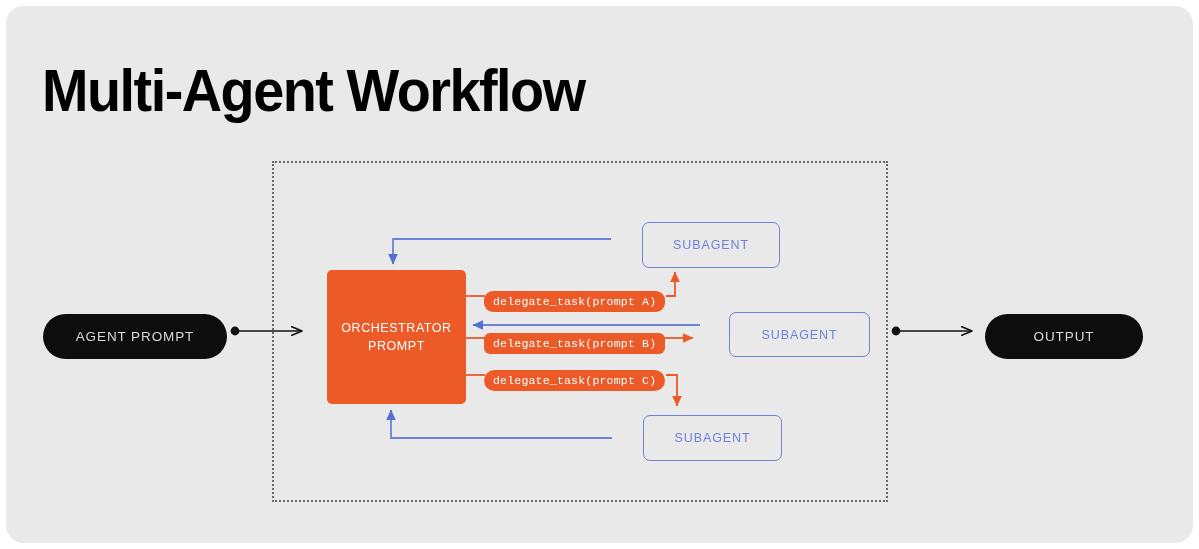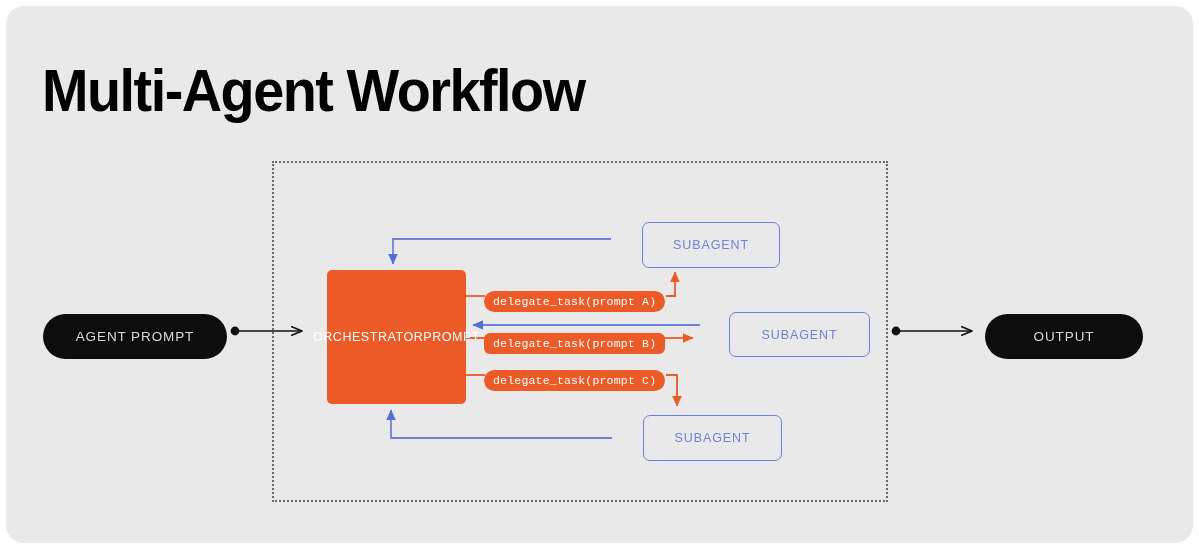--- a/index.html
+++ b/index.html
@@ -92,21 +92,21 @@
   .orchestrator {
     position: absolute;
     left: 321px;
     top: 264px;
     width: 139px;
     height: 134px;
     background: #ec5a28;
     border-radius: 5px;
     color: #ffffff;
     display: flex;
-    flex-direction: row;
+    flex-direction: column;
     align-items: center;
     justify-content: center;
     font-size: 12.5px;
     letter-spacing: 0.55px;
     line-height: 18px;
     text-align: center;
     box-sizing: border-box;
   }
 
   
@@ -138,21 +138,21 @@
     display: flex;
     align-items: center;
     justify-content: center;
     font-family: "Liberation Mono", monospace;
     font-size: 11.5px;
     letter-spacing: 0.2px;
     white-space: nowrap;
     box-sizing: border-box;
     padding: 0 9px;
   }
-  #pill-0 { left: 478px; top: 285px; }
+  #pill-0 { left: 478px; top: 285px; border-radius: 9px; }
   #pill-1 { left: 478px; top: 327px; border-radius: 6px; }
   #pill-2 { left: 478px; top: 364px; }
 
   svg.wires {
     position: absolute;
     left: 0; top: 0;
     width: 1187px;
     height: 537px;
     pointer-events: none;
   }

